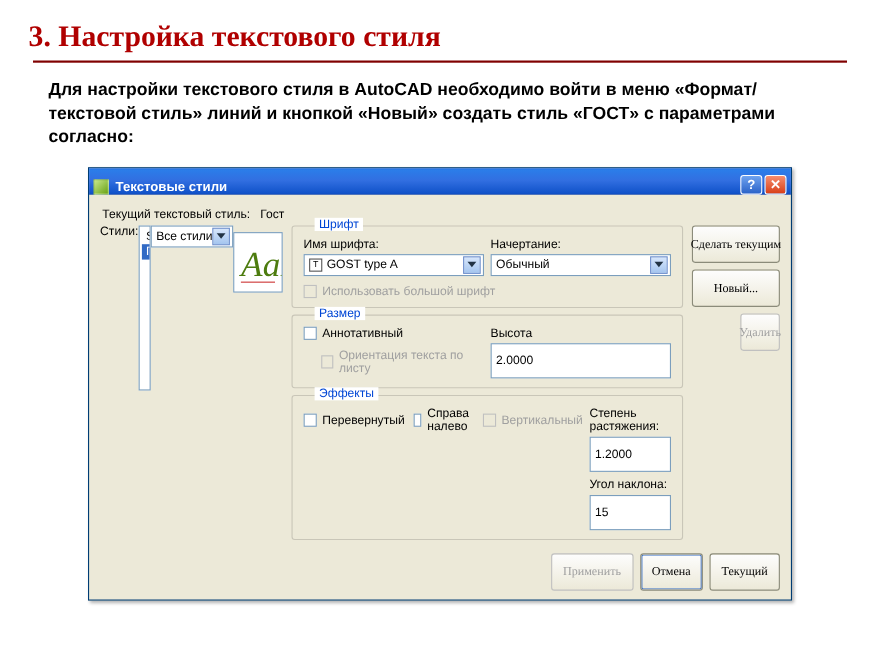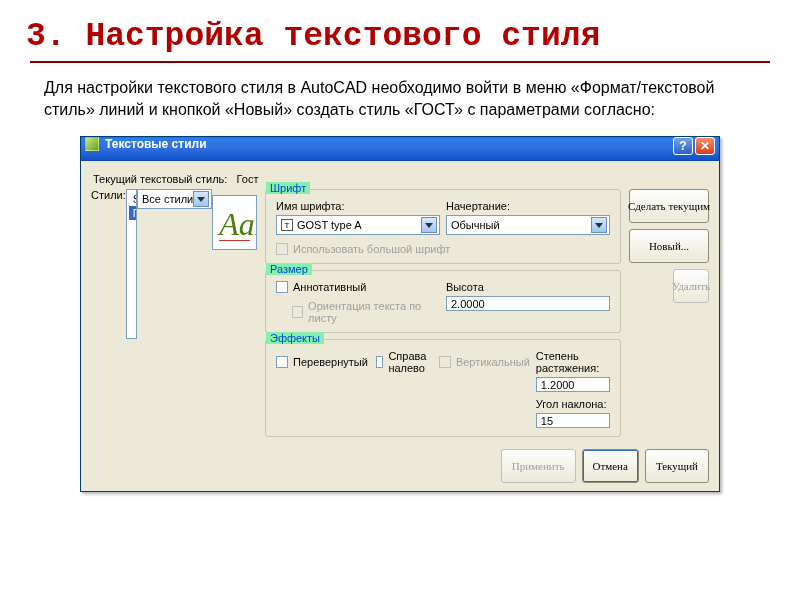--- a/index.html
+++ b/index.html
@@ -7,50 +7,50 @@
     margin: 0;
     width: 800px;
     height: 600px;
     background: #fff;
     font-family: Tahoma, Arial, sans-serif;
     font-size: 11px;
     color: #000;
   }
   .slide-heading {
     color: #b00000;
-    font-size: 33px;
-    font-family: Liberation Mono, monospace;
+    font-size: 27px;
+    font-family: Liberation Serif, serif;
     margin: 18px 0 6px 26px;
   }
   .heading-rule {
     border: none;
     border-top: 2px solid #800000;
     margin: 0 30px 14px 30px;
   }
   .slide-body {
     font-family: Arial, sans-serif;
     font-size: 16px;
-    font-weight: normal;
+    font-weight: bold;
     color: #000;
     margin: 0 44px 16px 44px;
     line-height: 1.35;
   }
   .dialog {
     margin: 0 auto 0 80px;
     width: 640px;
     background: #ece9d8;
     border: 1px solid #003c74;
     box-shadow: 2px 2px 3px rgba(0,0,0,0.3);
   }
   .titlebar {
     height: 24px;
     background: linear-gradient(to bottom, #1f6ae5 0%, #2b7de9 6%, #326fe1 45%, #1052c9 95%, #0a3eaa 100%);
     color: #fff;
     display: flex;
-    align-items: flex-start;
+    align-items: flex-end;
     padding: 0 4px;
     font-weight: bold;
     font-size: 12px;
   }
   .title-icon {
     width: 14px; height: 14px;
     background: linear-gradient(135deg,#c6e68a,#6aa315);
     border: 1px solid #fff3; margin-right: 6px;
   }
   .title-spacer { flex: 1; }
@@ -91,29 +91,29 @@
     border-right:4px solid transparent; border-top:5px solid #234;
   }
   .groupbox {
     border: 1px solid #c9c6b8;
     border-radius: 3px;
     padding: 8px 10px 8px 10px;
     margin-bottom: 6px;
     position: relative;
   }
   .grouplabel {
-    position: absolute; top: -8px; left: 0;
-    background: #86efac; padding: 0 4px; color: #0046d5;
+    position: absolute; top: -8px; left: 20px;
+    background: #ffffff; padding: 0 4px; color: #0046d5;
   }
   .row { display: flex; gap: 6px; align-items:flex-start; margin-top: 2px;}
   .half { flex:1; }
   .lbl { display:block; margin-bottom: 3px; }
   .lbl-dim, .disabled { color: #a0a0a0; }
   .textbox {
-    background:#fff; border:1px solid #7b9ebd; height:15px;
+    background:#fff; border:1px solid #7b9ebd; height:32px;
     padding:0 4px; display:flex; align-items:center; width:100%;
   }
   .checkbox {
     display:inline-flex; align-items:center; gap:5px;
   }
   .chk {
     width:12px; height:12px; border:1px solid #7b9ebd;
     background:#fff; display:inline-block;
   }
   .chk.disabled { background:#ece9d8; border-color:#c0c0c0; }

